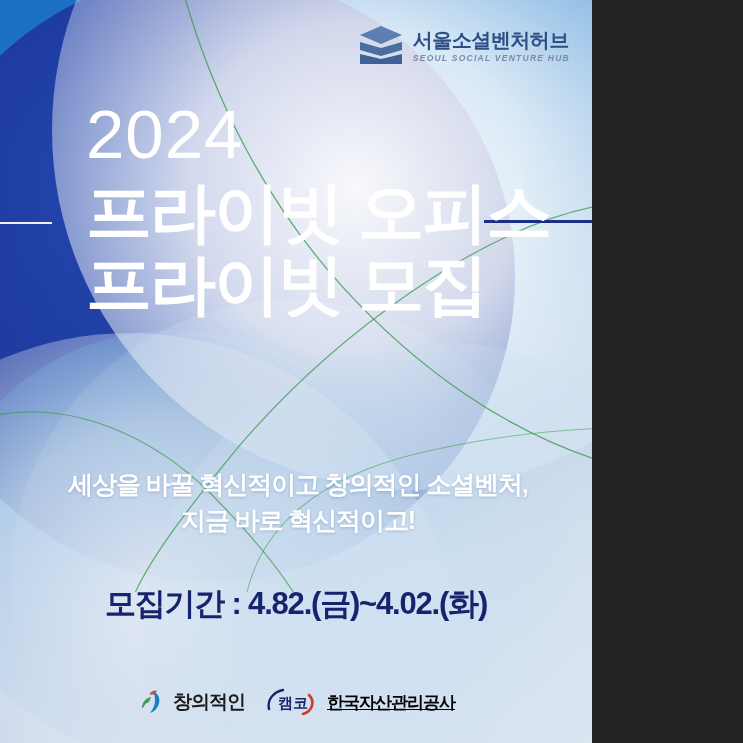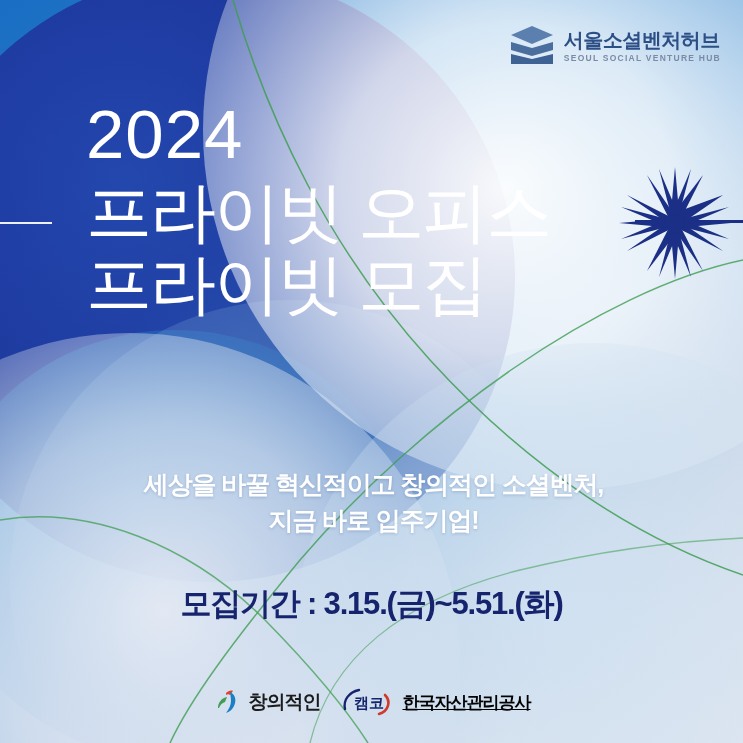--- a/index.html
+++ b/index.html
@@ -2,21 +2,21 @@
 <html lang="ko"><head>
 <meta charset="utf-8">
 <style>
   html, body {
     margin: 0;
     padding: 0;
     background: #222;
   }
   #poster {
     position: relative;
-    width: 743px;
+    width: 592px;
     height: 743px;
     overflow: hidden;
     font-family: "Liberation Sans", "DejaVu Sans", sans-serif;
     background: #1a6fc4;
     -webkit-font-smoothing: antialiased;
   }
 
   
   .bg-base {
     position: absolute; inset: 0;
@@ -152,38 +152,39 @@
     letter-spacing: -0.5px;
     white-space: nowrap;
   }
   .hub-sub {
     font-size: 8.5px;
     font-weight: 600;
     color: #7b8ba6;
     letter-spacing: 1.25px;
     margin-top: 4px;
     white-space: nowrap;
+    font-style: italic;
   }
 
   
   .title-block {
     position: absolute;
     left: 86px; top: 92px;
     color: #ffffff;
     margin-top: 9px;
   }
   .t-year {
     font-size: 69px;
     font-weight: 400;
     line-height: 0.98;
     letter-spacing: 1px;
   }
   .t-line1, .t-line2 {
     font-size: 66px;
-    font-weight: 400;
+    font-weight: 700;
     line-height: 1.07;
     letter-spacing: -2px;
     white-space: nowrap;
   }
   .t-line1 { margin-top: 8px; }
   .t-line2 { margin-top: 2px; }
 
   
   .tagline {
     position: absolute;
@@ -303,24 +304,24 @@
   </div>
 
   <div class="title-block">
     <div class="t-year">2024</div>
     <div class="t-line1">프라이빗 오피스</div>
     <div class="t-line2">프라이빗 모집</div>
   </div>
 
   <div class="tagline">
     <span>세상을 바꿀 혁신적이고 창의적인 소셜벤처,</span>
-    <span>지금 바로 입주기업!</span>
+    <span>지금 바로 혁신적이고!</span>
   </div>
 
-  <div class="period">모집기간 : 3.15.(금)~5.51.(화)</div>
+  <div class="period">모집기간 : 4.82.(금)~4.02.(화)</div>
 
   <div class="footer">
 
     <div class="logo-item">
       <svg class="seoul-mark" viewBox="0 0 30 26">
         <path d="M5 19 C5 13 9 9 14 8 L12 13 C9 14 7 16 6 19 Z" fill="#3f9e52"></path>
         <path d="M13 4 C15 2 18 1 20 2 L17 6 C16 5 14 5 13 6 Z" fill="#e0442b"></path>
         <path d="M17 3 C22 5 24 11 21 17 C19 21 16 23 13 24 C16 20 18 16 18 12 C18 8 17 5 17 3 Z" fill="#1b7fc4"></path>
       </svg>
       <div class="seoul-name">창의적인</div>

